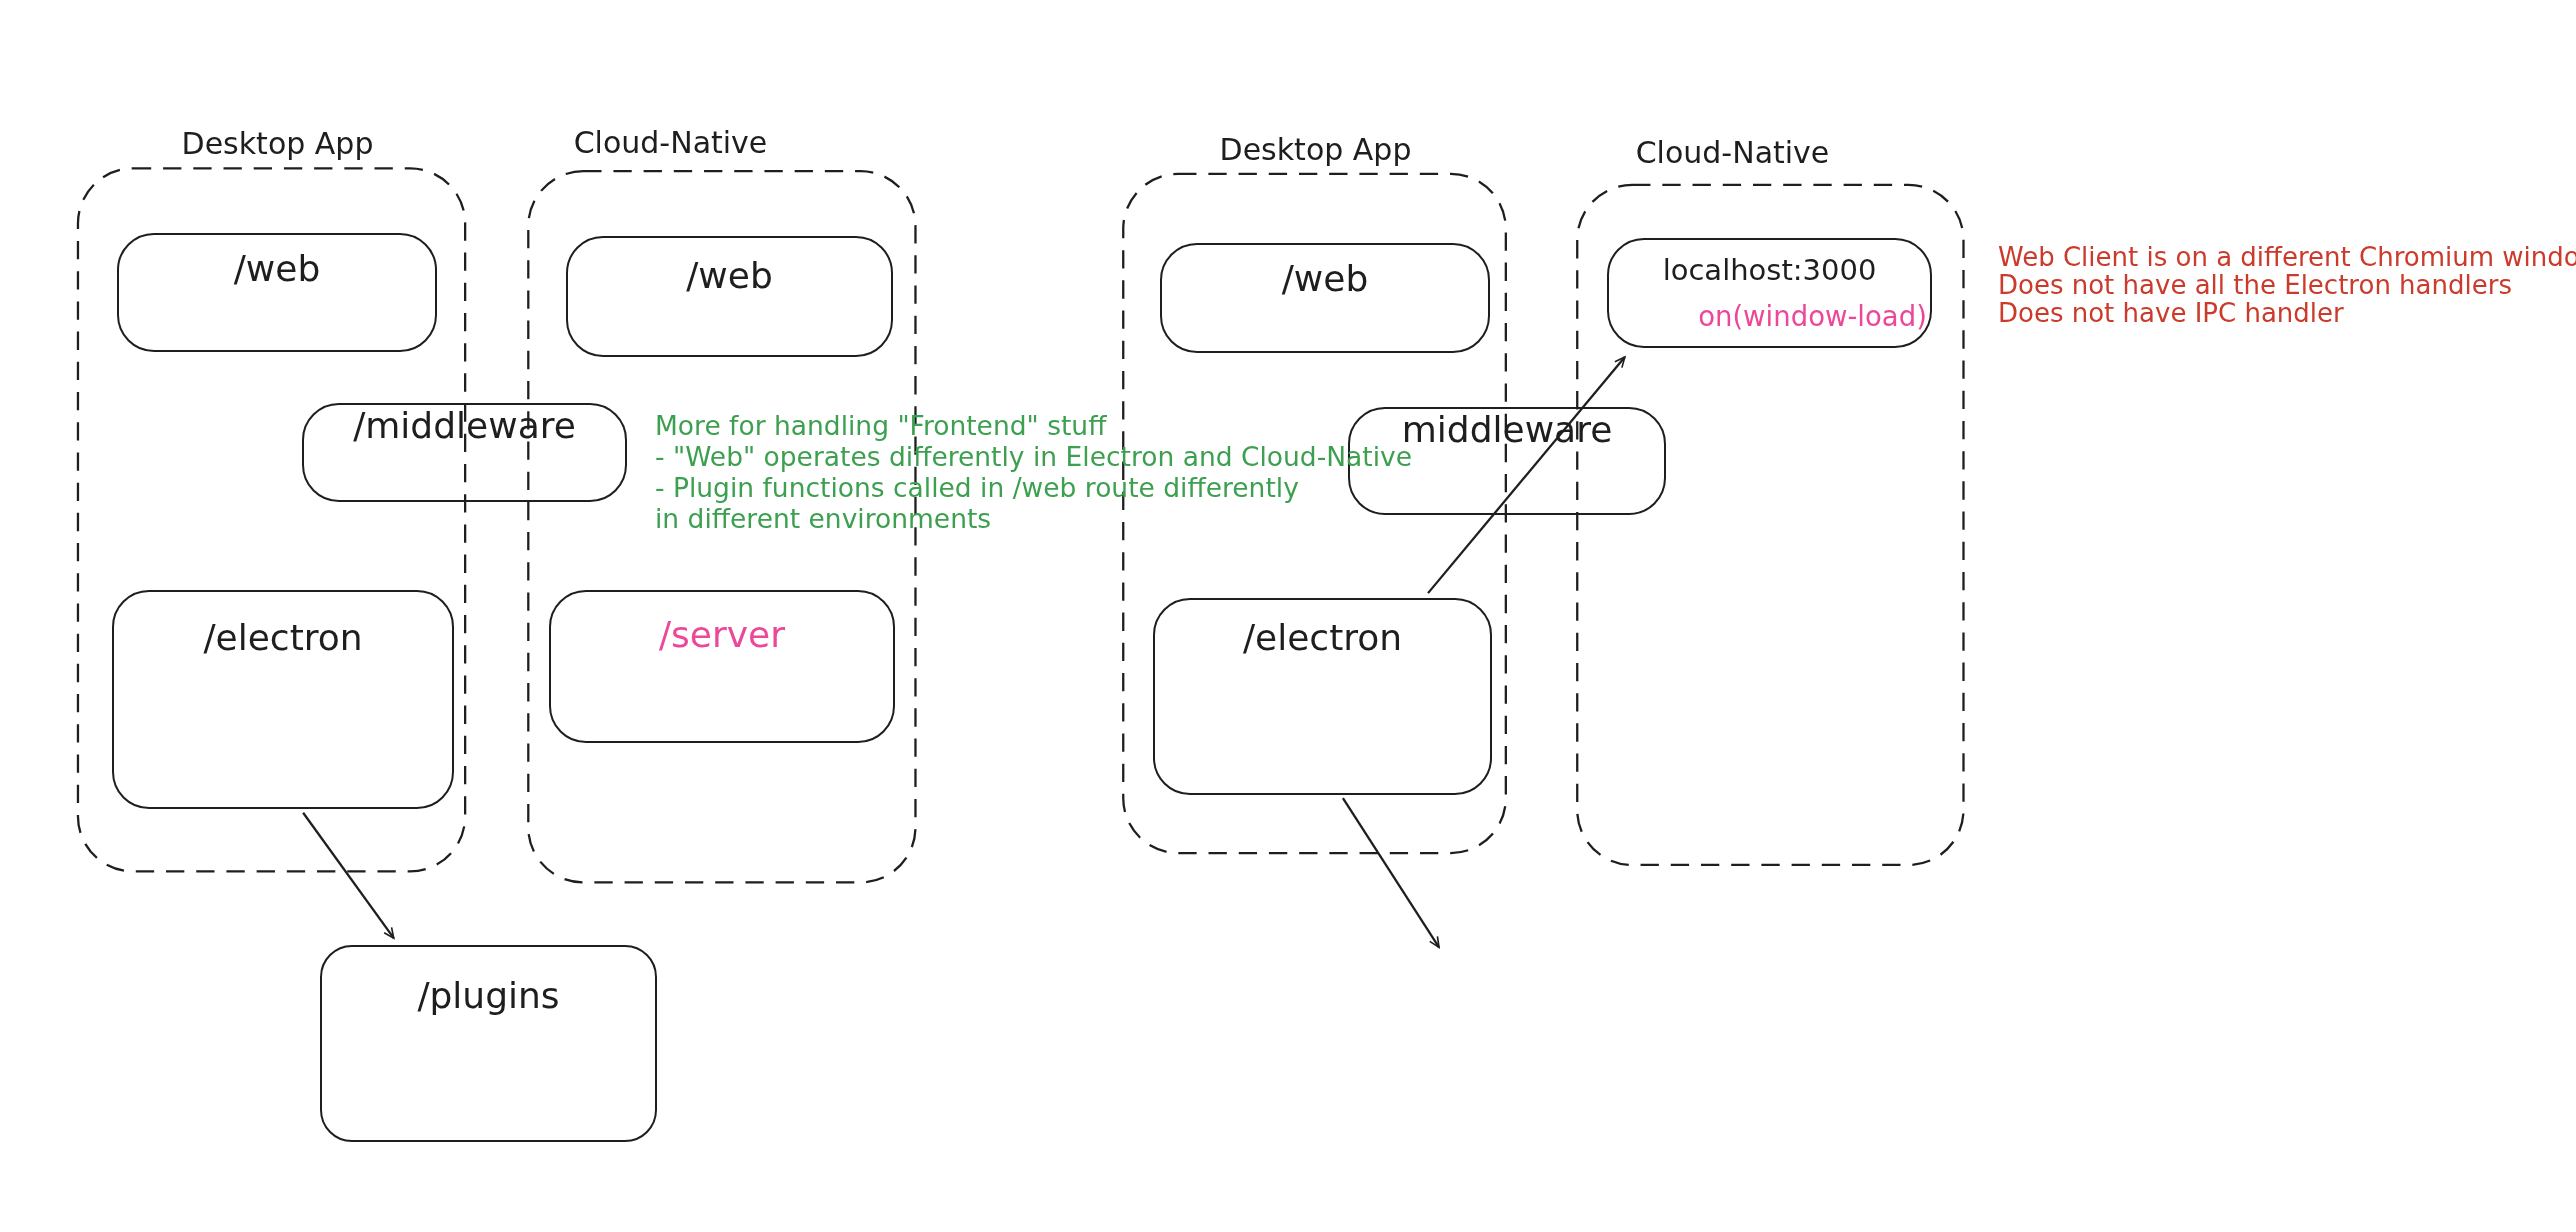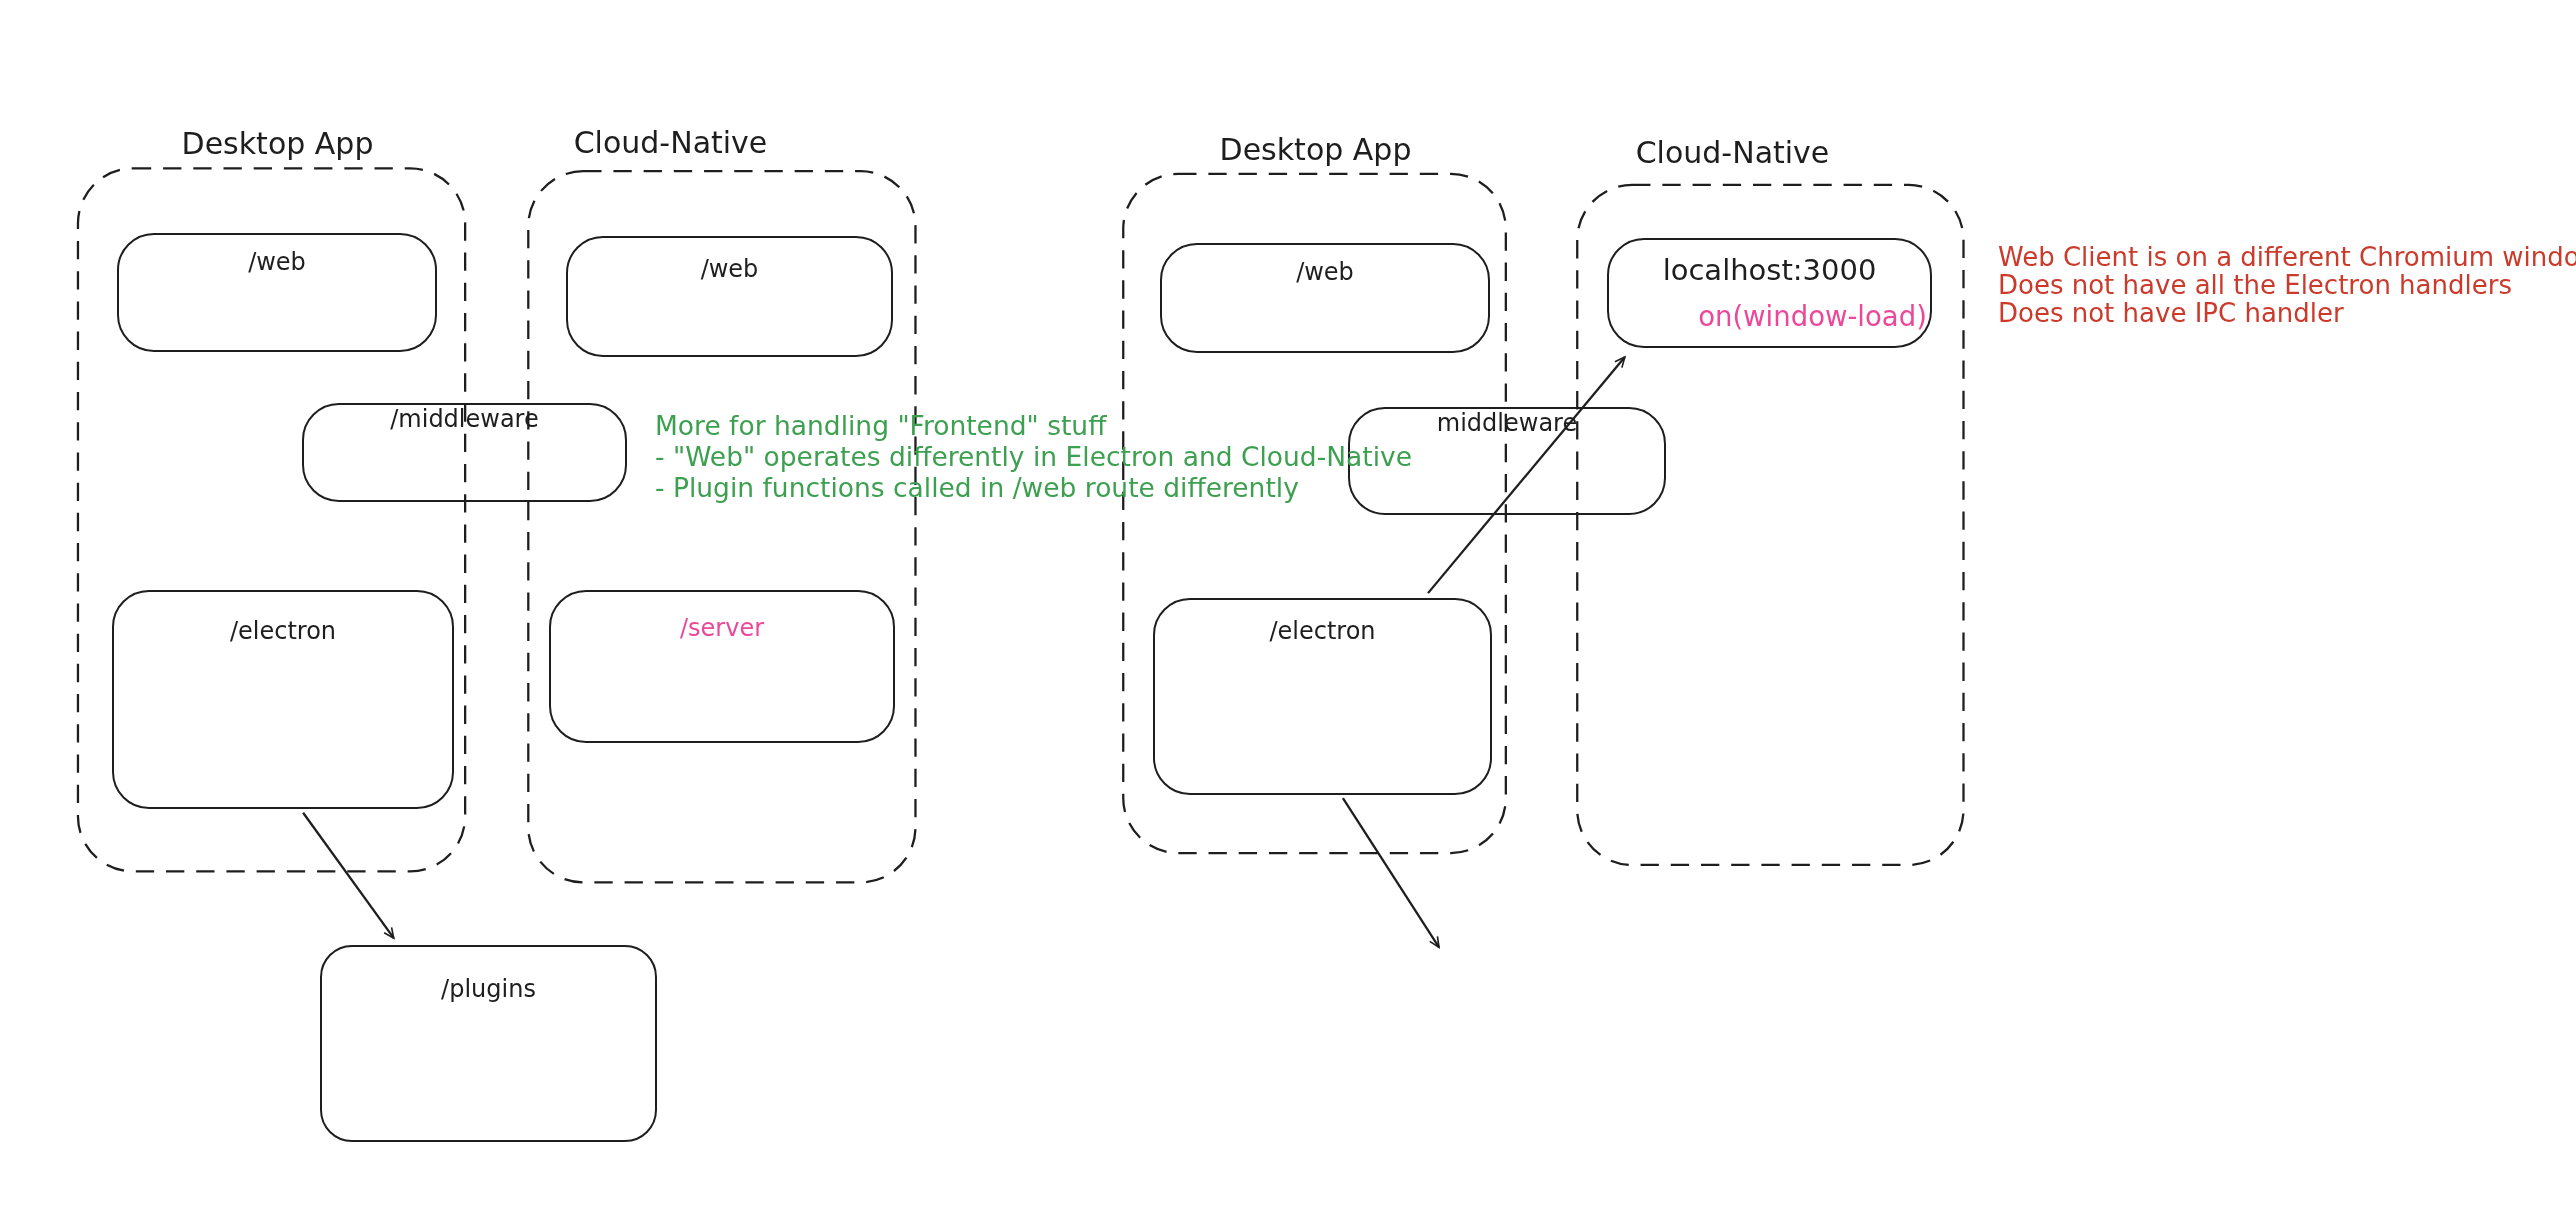--- a/index.html
+++ b/index.html
@@ -15,21 +15,21 @@
   .containers{z-index:1;}
   .arrows{z-index:3;}
   .box{
     position:absolute;
     border:2.3px solid #1e1e1e;
     border-radius:37px;
     background:transparent;
     box-sizing:border-box;
     z-index:2;
     text-align:center;
-    font-size:24px;
+    font-size:36px;
   }
   .box .lbl{display:block;width:100%;}
   .pad14 .lbl{margin-top:13px;}
   .pad18 .lbl{margin-top:16.5px;}
   .pad24 .lbl{margin-top:22px;}
   .pad27 .lbl{margin-top:25px;}
   .pad30 .lbl{margin-top:27.5px;}
   .vcenter{display:flex;justify-content:center;}
   .group-label{
     position:absolute;
@@ -125,20 +125,21 @@
   <div class="box pad14" style="left:1607px;top:238px;width:325px;height:110px;font-size:29px;">
     <span class="lbl">localhost:3000</span>
     <span class="lbl localhost-line2 red-text">on(window-load)</span>
   </div>
 
 
   <div class="note note-green">
     <div>More for handling "Frontend" stuff</div>
     <div>- "Web" operates differently in Electron and Cloud-Native</div>
     <div>- Plugin functions called in /web route differently</div>
+    <div>in different environments</div>
   </div>
 
   <div class="note note-red">
     <div>Web Client is on a different Chromium window</div>
     <div>Does not have all the Electron handlers</div>
     <div>Does not have IPC handler</div>
   </div>
 
 </div>
 

